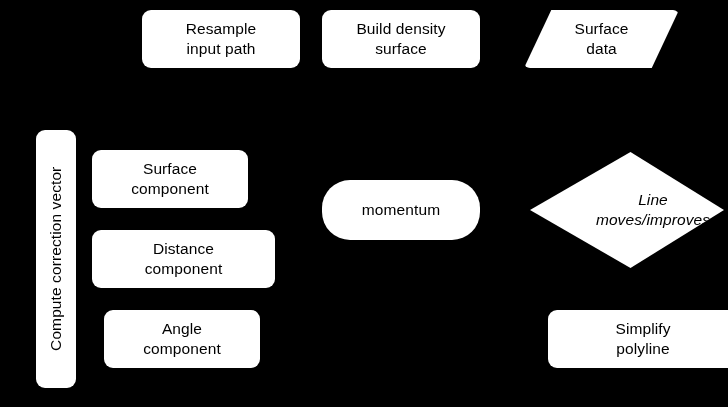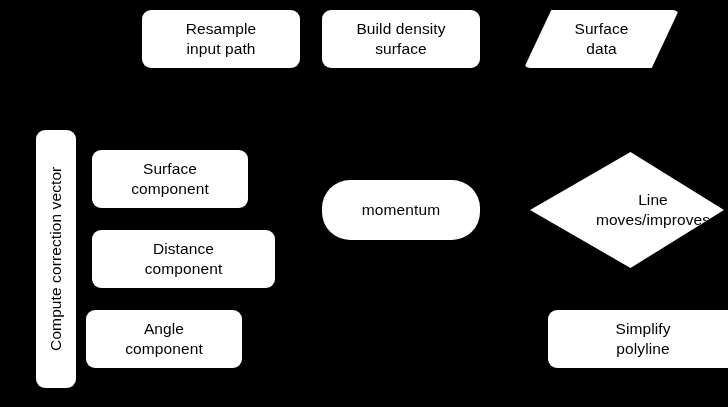--- a/index.html
+++ b/index.html
@@ -64,20 +64,21 @@
     clip-path: polygon(17.6% 0%, 100% 0%, 82.4% 100%, 0% 100%);
   }
 
   
   .decision {
     position: absolute;
     display: flex;
     align-items: center;
     justify-content: center;
     box-sizing: border-box;
+    font-style: italic;
   }
   .decision .skin {
     position: absolute;
     inset: 0;
     background: #ffffff;
     -webkit-clip-path: polygon(51.8% 0%, 100% 50%, 51.8% 100%, 0% 50%);
     clip-path: polygon(51.8% 0%, 100% 50%, 51.8% 100%, 0% 50%);
   }
   .decision .node-label {
     transform: translateX(26px);
@@ -132,21 +133,21 @@
   <div class="proc" style="left:92px; top:150px; width:156px; height:58px;">
     <span class="node-label">Surface
 component</span>
   </div>
 
   <div class="proc" style="left:92px; top:230px; width:183px; height:58px;">
     <span class="node-label">Distance
 component</span>
   </div>
 
-  <div class="proc" style="left:86px; top:310px; width:156px; height:58px;">
+  <div class="proc" style="left:104px; top:310px; width:156px; height:58px;">
     <span class="node-label">Angle
 component</span>
   </div>
 
   <div class="proc" style="left:322px; top:180px; width:158px; height:60px;border-radius:28px;">
     <span class="node-label">momentum</span>
   </div>
 
   <div class="decision" style="left:530px; top:152px; width:194px; height:116px;">
     <span class="skin"></span>

